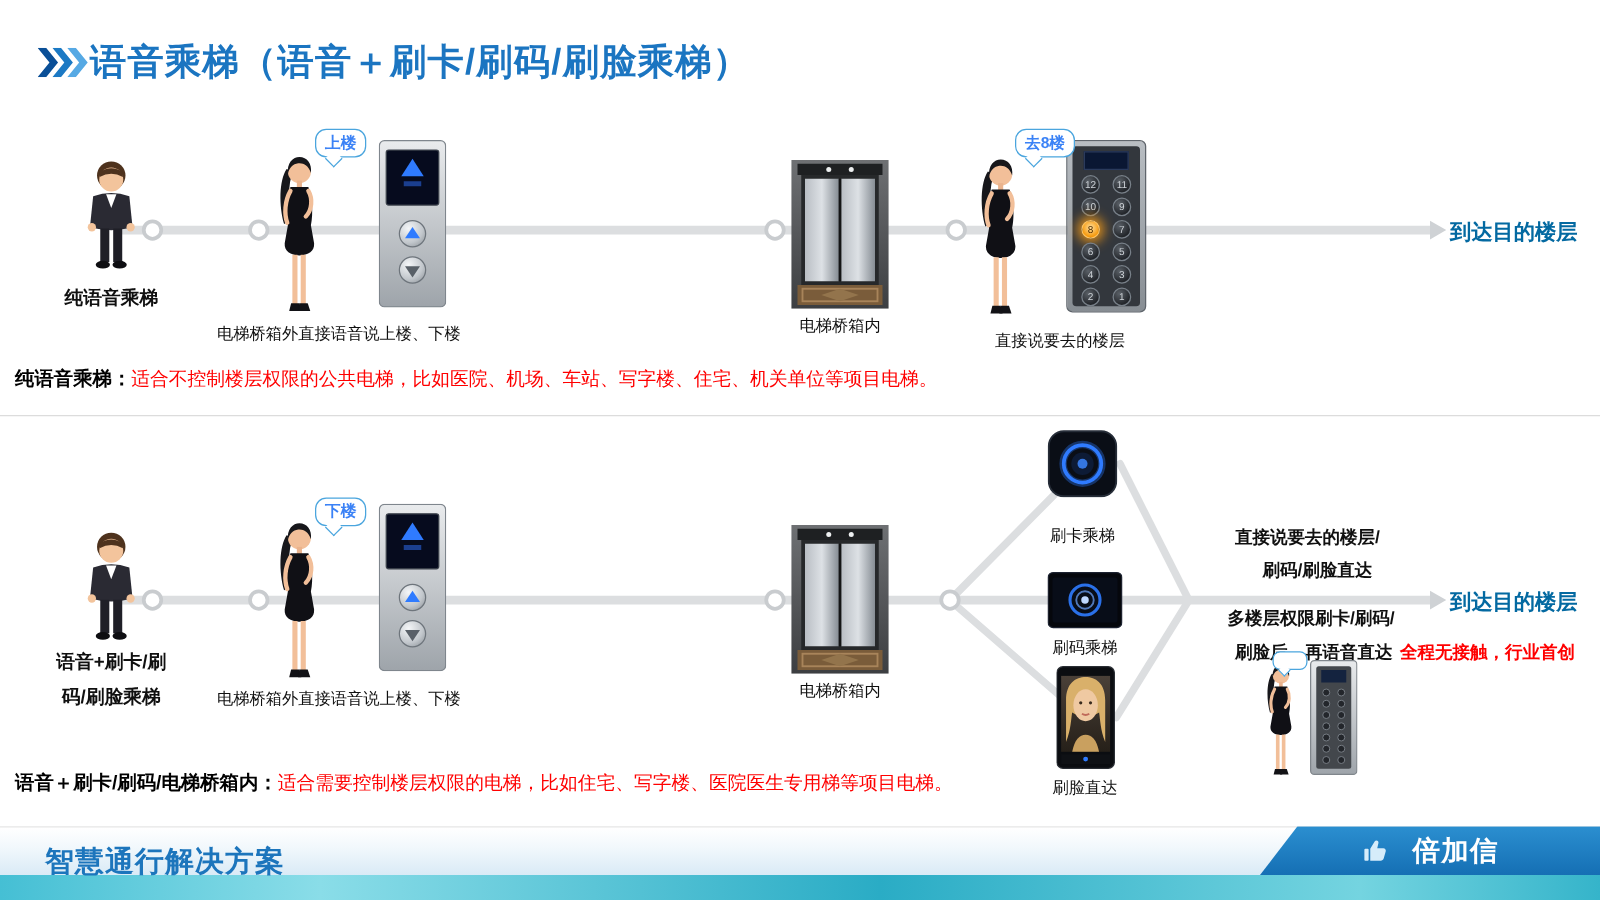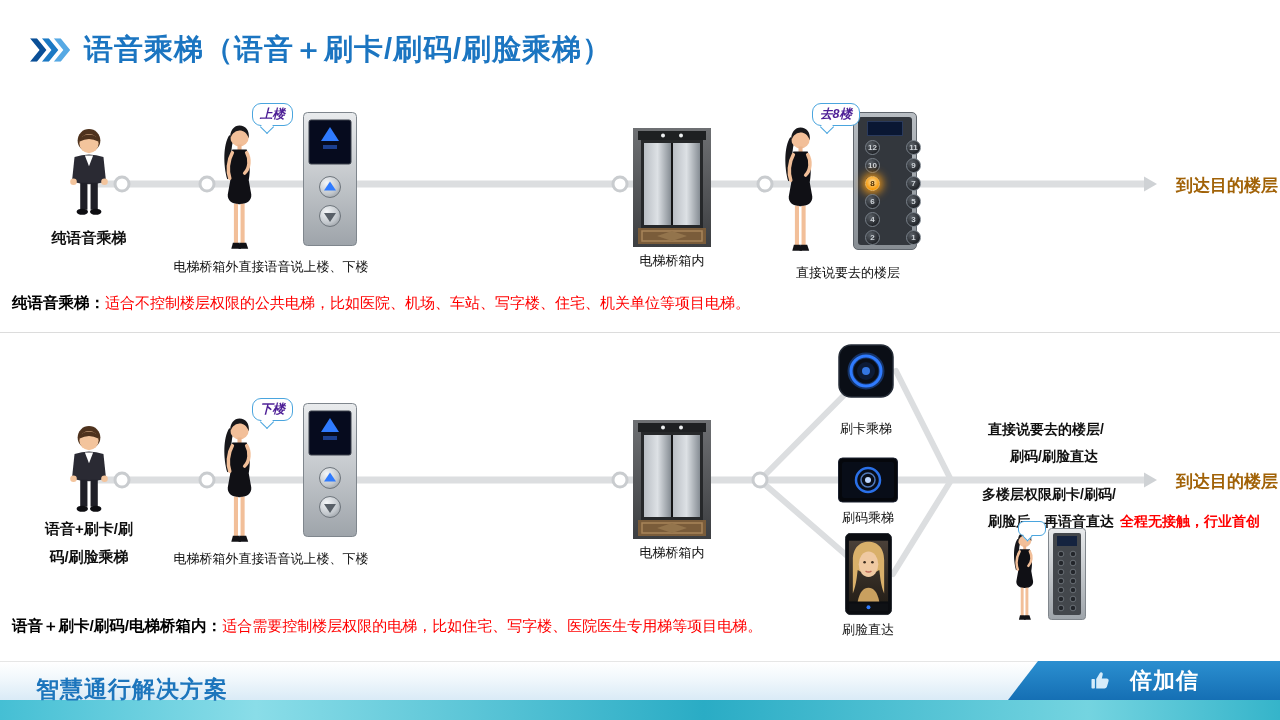--- a/index.html
+++ b/index.html
@@ -1,61 +1,61 @@
 <!DOCTYPE html>
 <html><head>
 <meta charset="utf-8">
 <style>
   html,body{margin:0;padding:0;background:#fff;}
   body{font-family:"Liberation Sans","DejaVu Sans",sans-serif;}
   .stage{position:relative;width:1280px;height:720px;background:#ffffff;overflow:hidden;}
   svg{display:block;}
 
   
-  .title-row{position:absolute;left:30px;top:30px;display:flex;align-items:center;gap:12px;z-index:3;}
+  .title-row{position:absolute;left:30px;top:30px;display:flex;align-items:center;z-index:3;}
   .title-text{margin:0;font-size:29px;font-weight:bold;color:#1B75C1;letter-spacing:1px;white-space:nowrap;}
 
   
   .wires{position:absolute;left:0;top:0;z-index:1;}
 
   
   .fig,.dev{position:absolute;z-index:2;}
   .caption{position:absolute;z-index:2;font-weight:normal;font-size:13px;color:#101010;
            transform:translateX(-50%);white-space:nowrap;text-align:center;}
   .person-label{position:absolute;z-index:2;font-weight:bold;font-size:15px;color:#101010;
            transform:translateX(-50%);white-space:nowrap;text-align:center;}
-  .arrive{position:absolute;z-index:2;font-weight:bold;font-size:17px;color:#a16207;white-space:nowrap;margin-left:16px;}
+  .arrive{position:absolute;z-index:2;font-weight:bold;font-size:17px;color:#0369a1;white-space:nowrap;}
   .rnote{position:absolute;z-index:2;font-weight:bold;font-size:14px;color:#101010;white-space:nowrap;}
   .rnote .red{color:#FF0000;margin-left:6px;}
 
   .note{position:absolute;z-index:2;font-size:15px;white-space:nowrap;}
   .note-head{font-weight:bold;color:#000000;font-size:15.5px;}
   .note-body{color:#FF0000;}
 
   .divider{position:absolute;left:0;width:1280px;height:1px;background:#DCDCDC;z-index:1;}
 
   
   .bubble{position:absolute;z-index:5;background:#fff;border:1.6px solid #4AA5DE;border-radius:9px;
-          padding:2px 7px;font-size:12.5px;font-weight:bold;color:#4c1d95;white-space:nowrap;font-style:italic;}
+          padding:2px 7px;font-size:12.5px;font-weight:bold;color:#3b82f6;white-space:nowrap;}
   .bubble::after{content:"";position:absolute;left:9px;bottom:-6.5px;width:9px;height:9px;background:#fff;
           border-right:1.6px solid #4AA5DE;border-bottom:1.6px solid #4AA5DE;transform:rotate(45deg);}
   .bubble.mini{min-width:18px;height:11px;padding:1px 4px;border-radius:6px;}
   .bubble.mini::after{left:5px;bottom:-5px;width:6px;height:6px;}
 
   
   .floor-panel{position:absolute;z-index:2;background:linear-gradient(180deg,#B9BEC3,#878D93);
           border:1px solid #5F656C;border-radius:5px;padding:4px;box-sizing:border-box;}
   .floor-inner{width:100%;height:100%;background:#33373D;border-radius:3px;display:flex;flex-direction:column;
           align-items:center;padding-top:4px;box-sizing:border-box;}
   .floor-screen{width:34px;height:13px;background:#0A1733;border:1px solid #2A3A5C;margin-bottom:4px;}
   .floor-grid{display:grid;grid-template-columns:repeat(2,1fr);column-gap:10px;row-gap:3px;}
   .floor-btn{width:15px;height:15px;border-radius:50%;box-sizing:border-box;
           background:radial-gradient(circle at 35% 30%,#5A6067,#23262B 70%);
-          border:1px solid #788089;color:#CED3D8;font-size:8px;font-weight:bold;
-          display:flex;align-items:center;justify-content:center;margin-left:16px;}
+          border:1px solid #788089;color:#CED3D8;font-size:8px;font-weight:normal;
+          display:flex;align-items:center;justify-content:center;}
   .floor-btn.hot{background:radial-gradient(circle at 50% 40%,#FFE0A0,#F59300 75%);
           border-color:#FFC25E;color:#4A2A00;box-shadow:0 0 9px 3px rgba(255,160,20,.85);}
 
   
   .footer-band{position:absolute;left:0;top:661px;width:1280px;height:39px;z-index:6;
           background:linear-gradient(180deg,#FFFFFF 0%,#F2F8FC 40%,#D8EAF6 100%);border-top:1px solid #E6E6E6;}
   .footer-slogan{position:absolute;left:36px;top:674px;z-index:7;font-size:23px;font-weight:bold;color:#1C75BC;letter-spacing:1px;}
   .brand-box{position:absolute;left:1008px;top:661px;width:272px;height:39px;z-index:7;
           background:linear-gradient(180deg,#2B8FD0,#156FB4);
           clip-path:polygon(30px 0,100% 0,100% 100%,0 100%);

